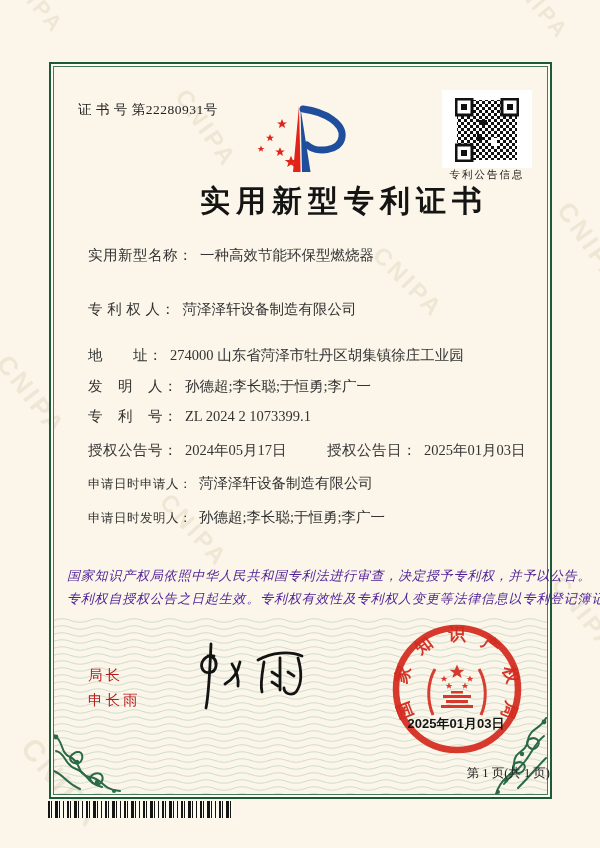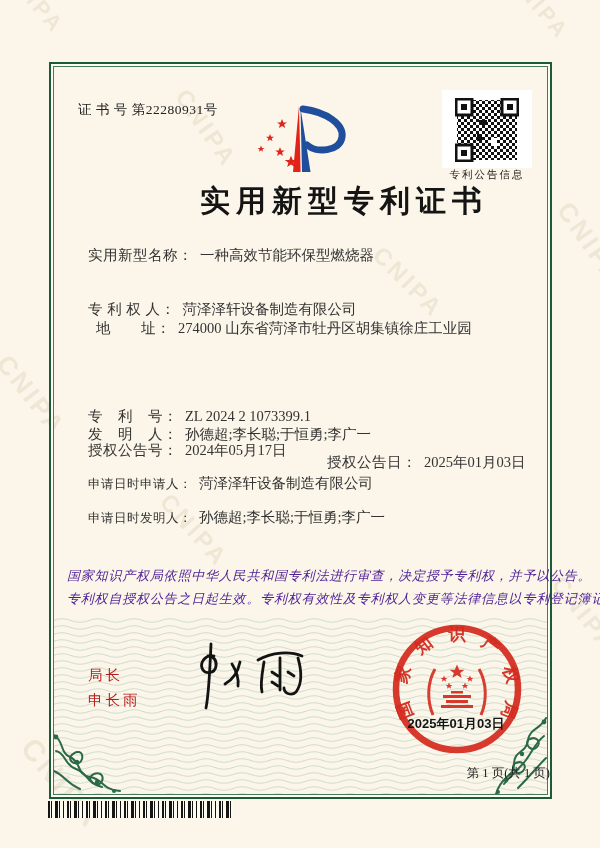--- a/index.html
+++ b/index.html
@@ -157,33 +157,33 @@
   <div class="abs qr-caption">专利公告信息</div>
 
   <div class="abs title">实用新型专利证书</div>
 
   <div class="abs row" style="top:300px;">
     <span class="lbl">专 利 权 人：</span><span class="val">菏泽泽轩设备制造有限公司</span>
   </div>
   <div class="abs row" style="top:246px;">
     <span class="lbl">实用新型名称：</span><span class="val">一种高效节能环保型燃烧器</span>
   </div>
-  <div class="abs row" style="top:319px;margin-left:8px;">
+  <div class="abs row" style="top:346px;">
     <span class="lbl">地　　址：</span><span class="val">274000 山东省菏泽市牡丹区胡集镇徐庄工业园</span>
   </div>
-  <div class="abs row" style="top:377px;margin-top:48px;">
+  <div class="abs row" style="top:377px;">
     <span class="lbl">发　明　人：</span><span class="val">孙德超;李长聪;于恒勇;李广一</span>
   </div>
   <div class="abs row" style="top:407px;">
     <span class="lbl">专　利　号：</span><span class="val">ZL 2024 2 1073399.1</span>
   </div>
   <div class="abs row" style="top:441px;">
     <span class="lbl">授权公告号：</span><span class="val">2024年05月17日</span>
   </div>
-  <div class="abs row col2" style="top:441px;margin-top:12px;">
+  <div class="abs row col2" style="top:441px;">
     <span class="lbl">授权公告日：</span><span class="val">2025年01月03日</span>
   </div>
   <div class="abs row" style="top:474px;">
     <span class="lbl-sm">申请日时申请人：</span><span class="val">菏泽泽轩设备制造有限公司</span>
   </div>
   <div class="abs row" style="top:508px;">
     <span class="lbl-sm">申请日时发明人：</span><span class="val">孙德超;李长聪;于恒勇;李广一</span>
   </div>
 
   <div class="abs decree" style="top:567px;">国家知识产权局依照中华人民共和国专利法进行审查，决定授予专利权，并予以公告。</div>

